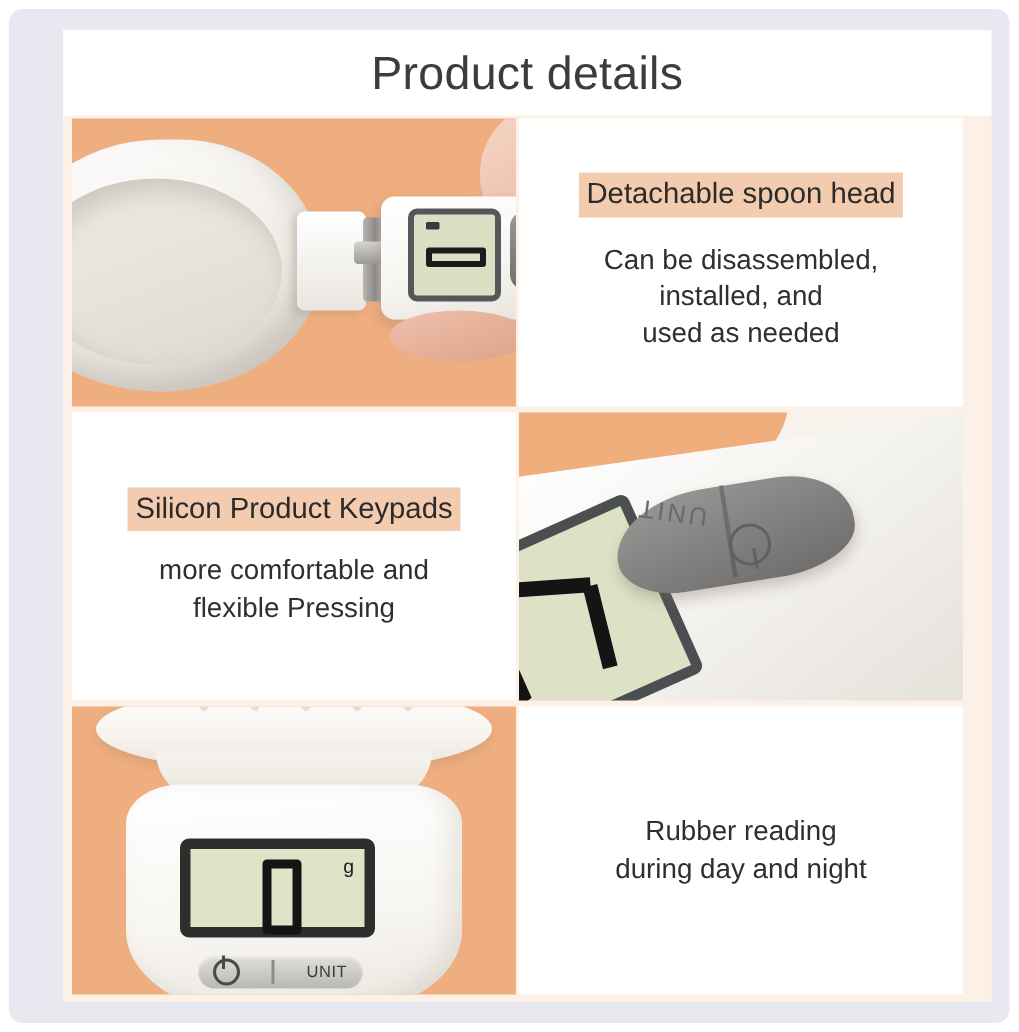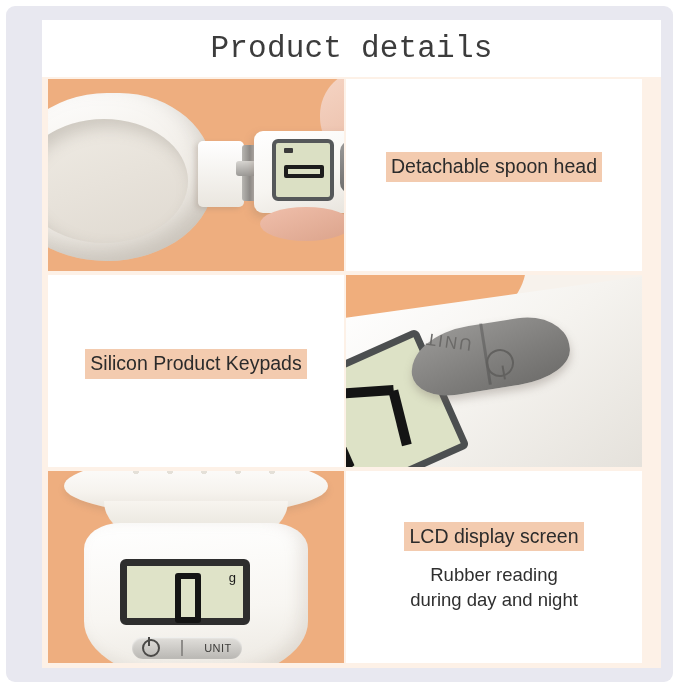--- a/index.html
+++ b/index.html
@@ -46,21 +46,21 @@
     background: #ffffff;
     display: flex;
     align-items: center;
     justify-content: center;
   }
   .title-bar .title-text {
     font-size: 31px;
     color: #3c3c3c;
     letter-spacing: .2px;
     font-weight: 400;
-    font-family: Liberation Mono, monospace;
+    font-family: Liberation Sans, sans-serif;
   }
 
   
   .grid {
     position: absolute;
     left: 6px;
     top: 59px;
     width: 594px;
     height: 585px;
     display: grid;
@@ -475,24 +475,29 @@
           <div class="lcd-dot"></div>
           <div class="lcd-seg"></div>
         </div>
         <div class="btn"></div>
 
         <div class="finger-c"></div>
       </div>
 
       <div class="cell textcell t1">
         <span class="hl">Detachable spoon head</span>
+        <div class="body-text">Can be disassembled,
+installed, and
+used as needed</div>
       </div>
 
       <div class="cell textcell t2">
         <span class="hl">Silicon Product Keypads</span>
+        <div class="body-text">more comfortable and
+flexible Pressing</div>
       </div>
 
       <div class="cell photo p2">
         <div class="peach"></div>
         <div class="body"></div>
         <div class="lcd">
           <div class="d1"></div>
           <div class="d2"></div>
           <div class="d3"></div>
         </div>
@@ -513,20 +518,19 @@
           <div class="unit-g">g</div>
         </div>
         <div class="btnbar">
           <div class="pwr2"></div>
           <div class="sep"></div>
           <div class="unit2">UNIT</div>
         </div>
       </div>
 
       <div class="cell textcell t3">
-        <span class="hl">LCD display screen</span>
         <div class="body-text">Rubber reading
 during day and night</div>
       </div>
 
     </div>
   </div>
 </div>
 
 </body></html>

